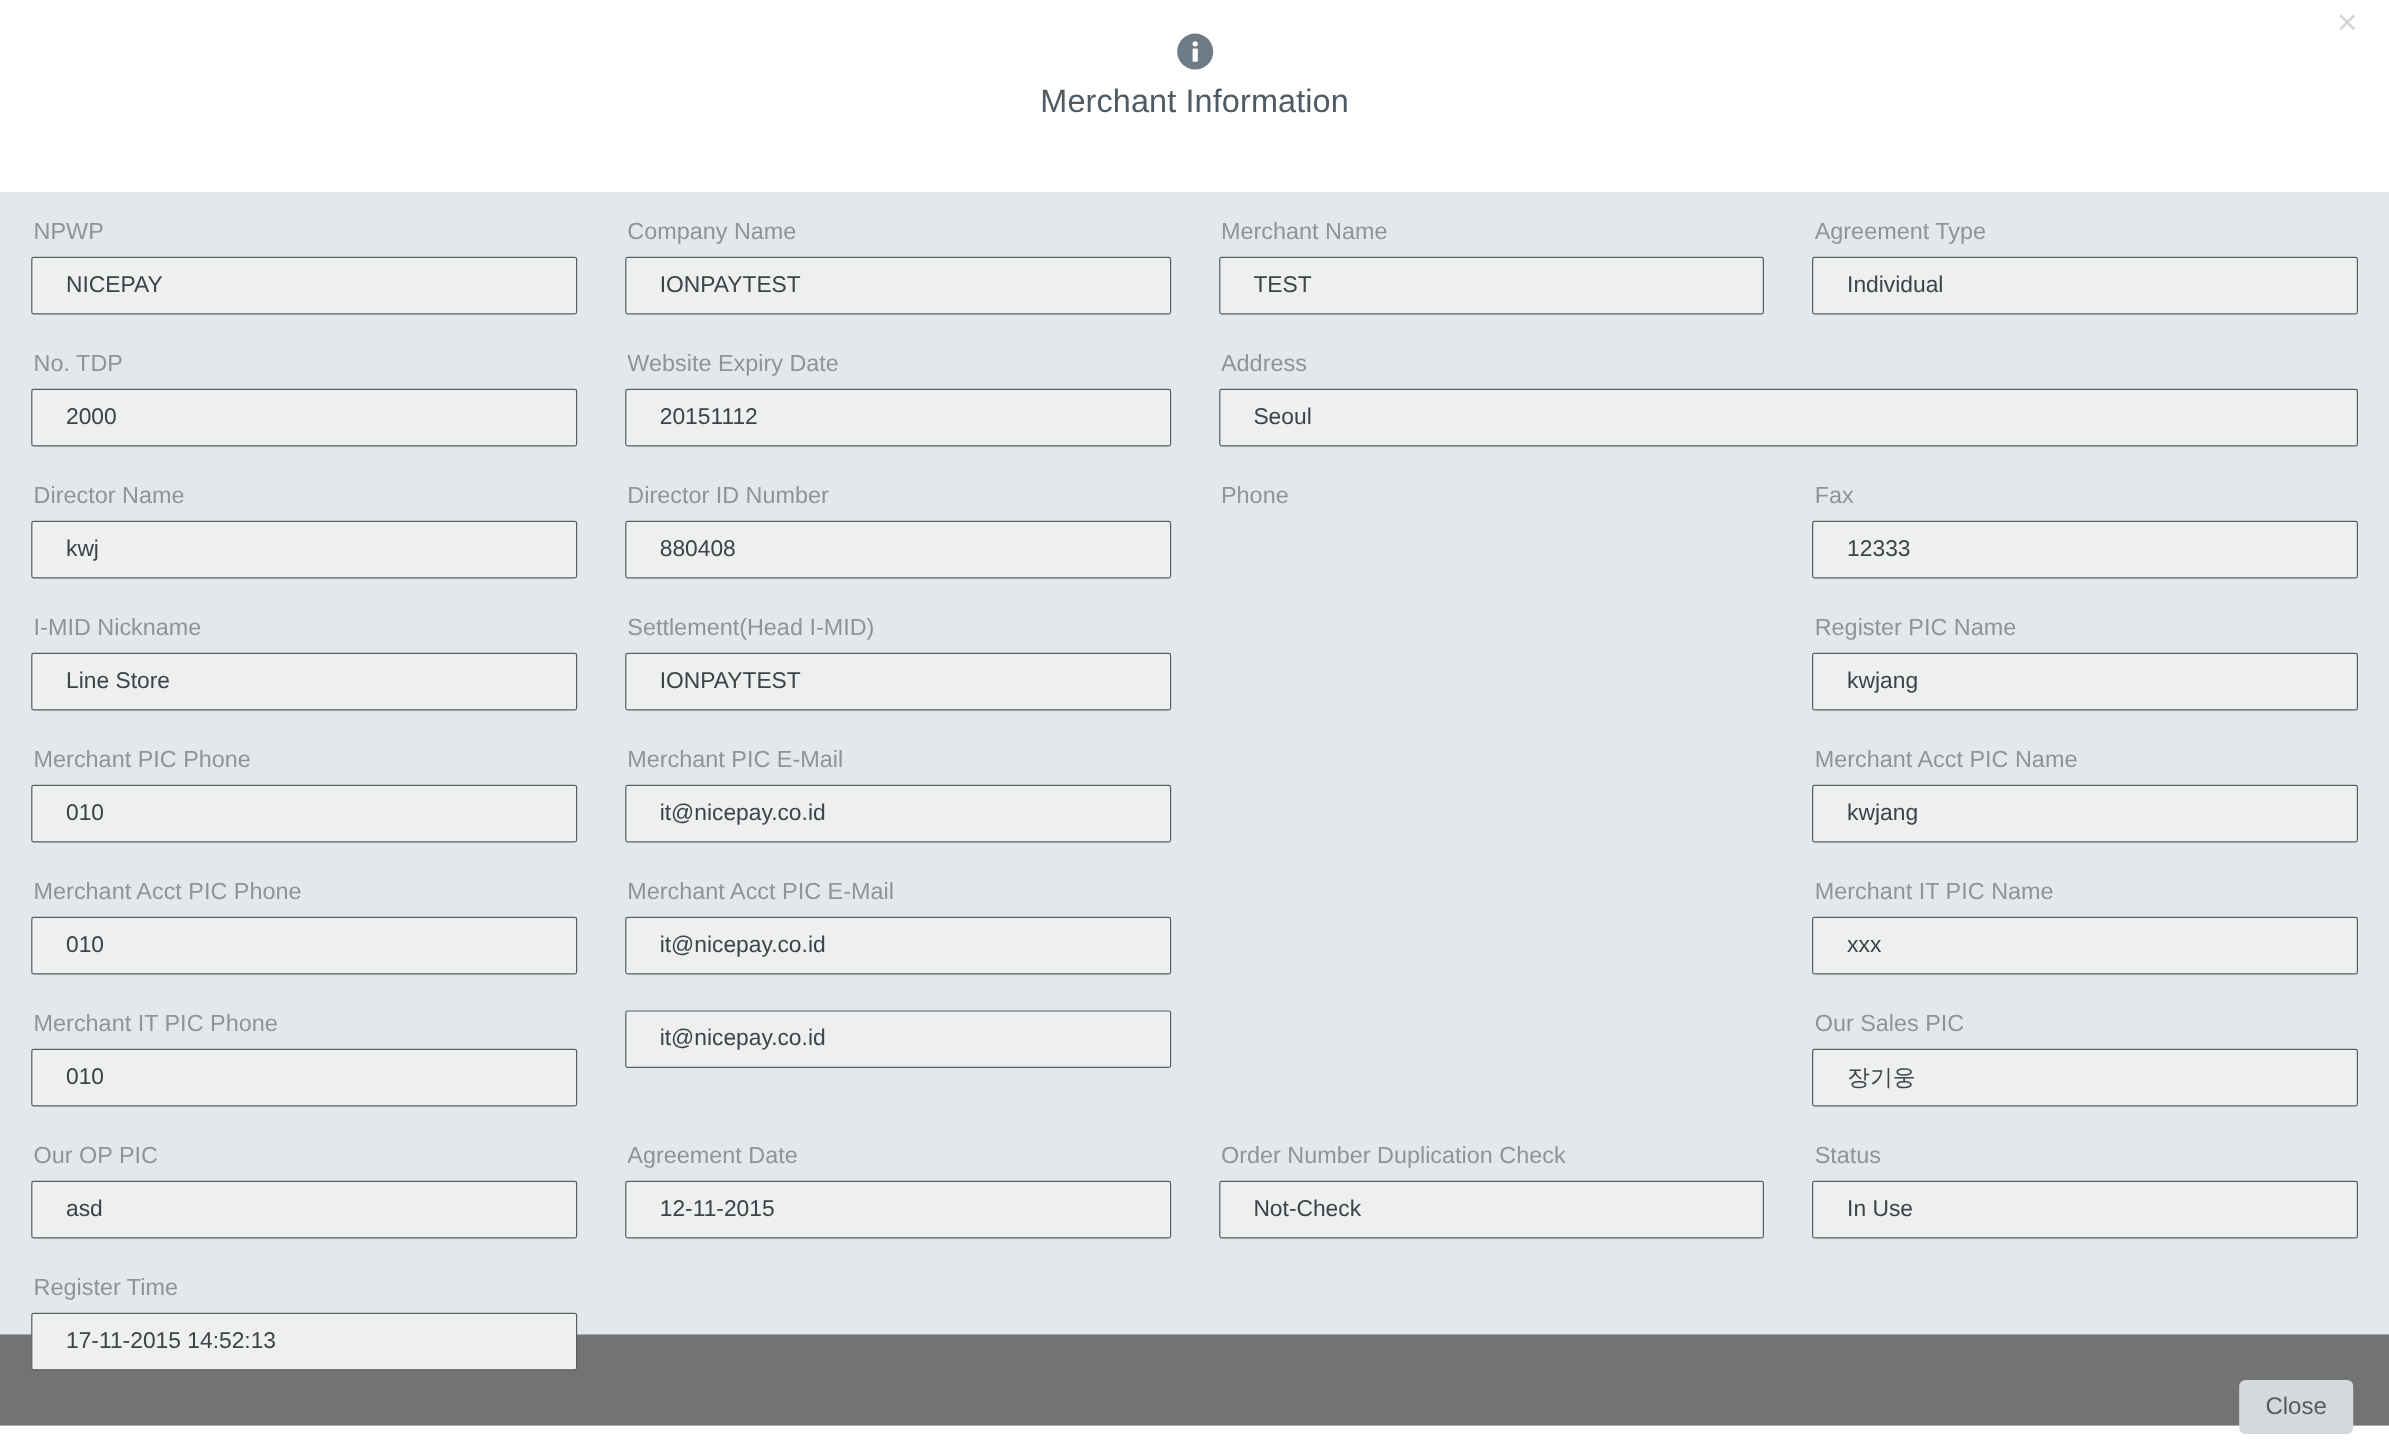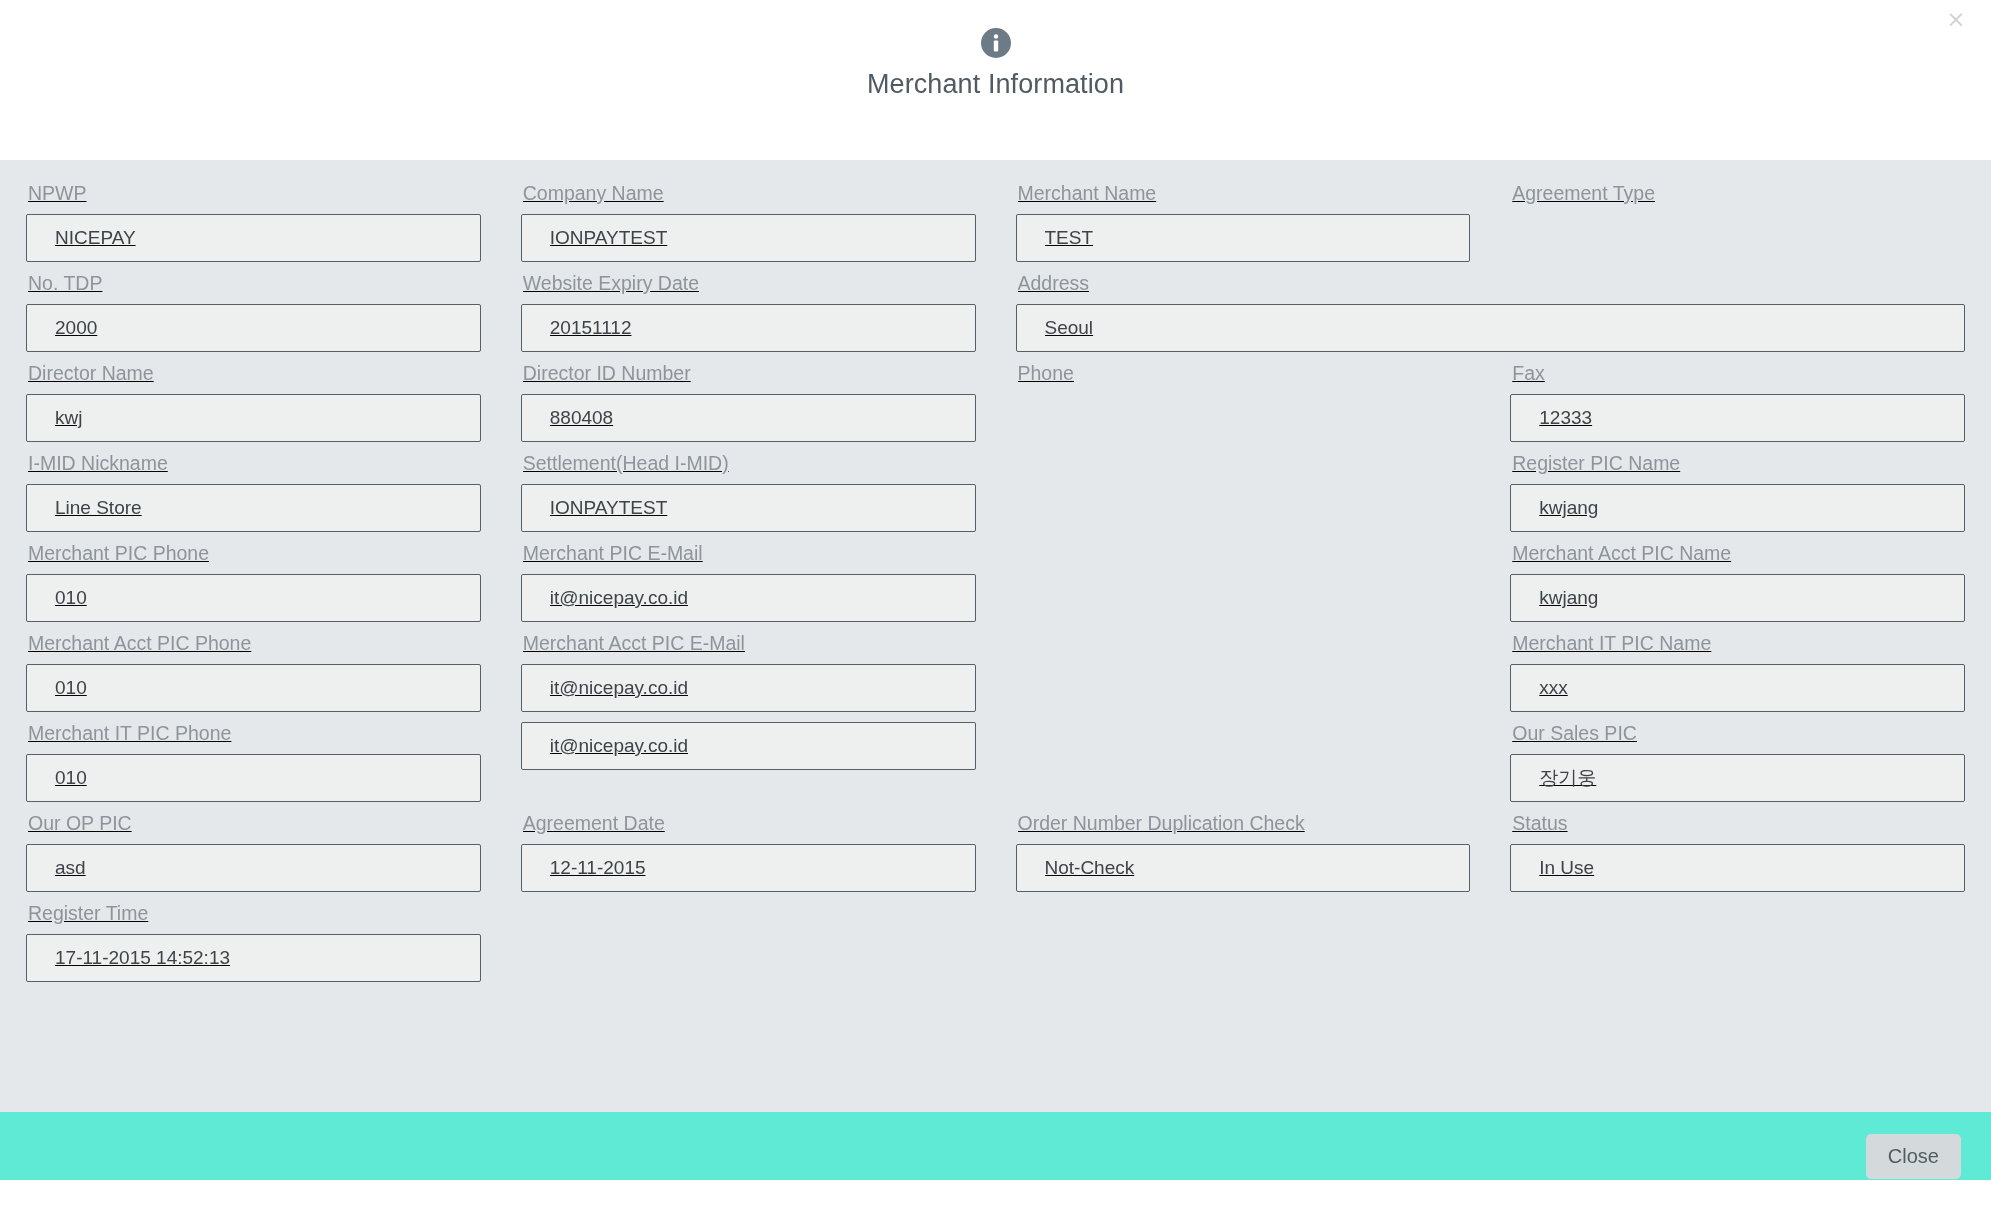--- a/index.html
+++ b/index.html
@@ -65,23 +65,22 @@
     height: 952px;
     box-sizing: border-box;
   }
   .grid {
     display: grid;
     grid-template-columns: repeat(4, 1fr);
     column-gap: 40px;
     row-gap: 0px;
   }
   .field {
-    margin-bottom: 10px;
+    margin-bottom: 30px;
     min-width: 0;
-    text-decoration: underline;
   }
   .field.span2 { grid-column: span 2; }
   .field.placeholder { visibility: hidden; }
 
   .field-label {
     display: block;
     font-size: 19.5px;
     color: #8d949b;
     margin: 0 0 9px 2px;
     white-space: nowrap;
@@ -99,24 +98,24 @@
     color: #3d4349;
     background: #eeefef;
     border: 1px solid #565f66;
     border-radius: 2px;
     font-family: "Liberation Sans", sans-serif;
     outline: none;
   }
 
   
   .modal-footer {
-    background: #5eead4;
+    background: #737373;
     height: 68px;
     box-sizing: border-box;
-    padding: 22px 30px;
+    padding: 38px 30px;
     text-align: right;
   }
   .btn-close {
     display: inline-block;
     min-width: 86px;
     padding: 11px 22px;
     font-size: 20px;
     color: #535c63;
     background: #d4d9dc;
     border: none;
@@ -151,20 +150,21 @@
         <div class="field">
           <label class="field-label">Company Name</label>
           <input class="field-input" type="text" readonly="" value="IONPAYTEST" style="">
         </div>
         <div class="field">
           <label class="field-label">Merchant Name</label>
           <input class="field-input" type="text" readonly="" value="TEST" style="">
         </div>
         <div class="field">
           <label class="field-label">Agreement Type</label>
+          <input class="field-input" type="text" readonly="" value="Individual" style="">
         </div>
         <div class="field">
           <label class="field-label">No. TDP</label>
           <input class="field-input" type="text" readonly="" value="2000" style="">
         </div>
         <div class="field">
           <label class="field-label">Website Expiry Date</label>
           <input class="field-input" type="text" readonly="" value="20151112" style="">
         </div>
         <div class="field span2">

